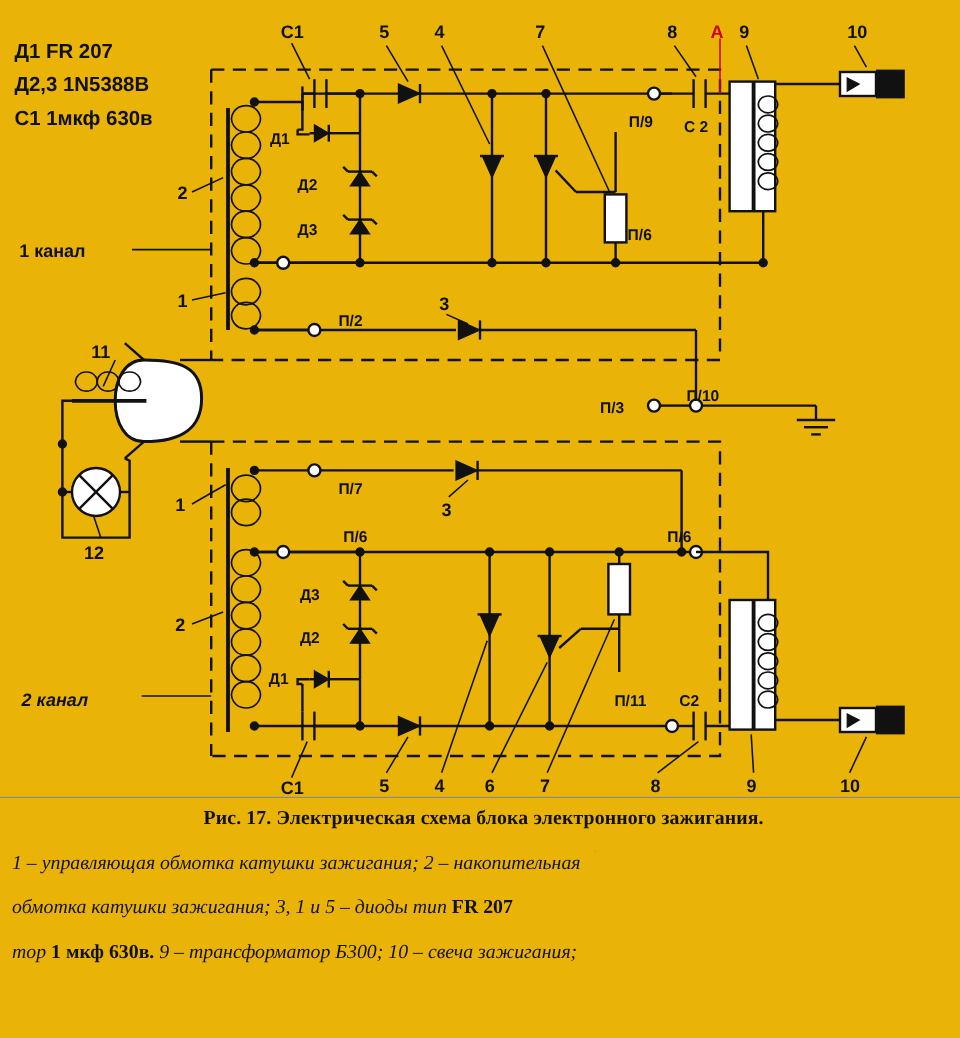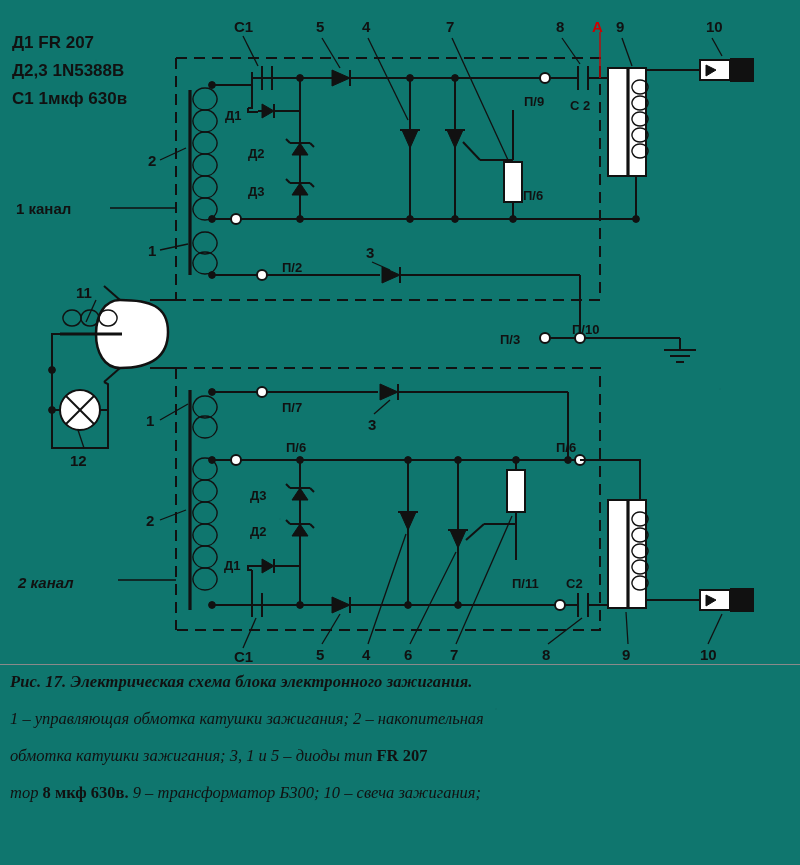--- a/index.html
+++ b/index.html
@@ -11,21 +11,21 @@
     width: 800px;
     height: 865px;
     position: relative;
     font-family: "Liberation Serif", serif;
     overflow: hidden;
   }
   #sheet {
     position: absolute;
     left: 0; top: 0;
     width: 800px; height: 865px;
-    background: #0f766e;
+    background: #eab308;
   }
   
   #sheet::before {
     content: "";
     position: absolute;
     left: 0; top: 0; right: 0; bottom: 0;
     background-image:
       radial-gradient(circle at 12% 7%, rgba(0,0,0,0.05) 0 1px, transparent 1.2px),
       radial-gradient(circle at 78% 18%, rgba(0,0,0,0.04) 0 1px, transparent 1.2px),
       radial-gradient(circle at 35% 60%, rgba(0,0,0,0.035) 0 1px, transparent 1.2px),
@@ -70,26 +70,26 @@
     font-weight: bold;
   }
   .caption-box {
     position: absolute;
     left: 10px;
     top: 672px;
     width: 786px;
   }
   .cap-title {
     font-family: "Liberation Serif", serif;
-    font-style: italic;
     font-weight: bold;
     font-size: 16.5px;
     color: #111;
     margin: 0 0 6px 0;
     letter-spacing: 0.1px;
+    text-align: center;
   }
   .cap-line {
     font-family: "Liberation Serif", serif;
     font-style: italic;
     font-size: 16.5px;
     color: #111;
     margin: 16px 0 4px 0;
     line-height: 1.28;
   }
   .cap-line b {
@@ -527,17 +527,17 @@
 
   <div class="caption-box">
     <p class="cap-title">Рис. 17. Электрическая схема блока электронного зажигания.</p>
     <p class="cap-line">
       <span>1 – управляющая обмотка катушки зажигания; 2 – накопительная</span>
     </p>
     <p class="cap-line">
       <span>обмотка катушки зажигания; 3, 1 и 5 – диоды тип </span><b>FR 207</b>
     </p>
     <p class="cap-line">
-      <span>тор </span><b>8 мкф 630в.</b><span>    9 – трансформатор Б300;   10 – свеча  зажигания;</span>
+      <span>тор </span><b>1 мкф 630в.</b><span>    9 – трансформатор Б300;   10 – свеча  зажигания;</span>
     </p>
   </div>
 
 </div>
 
 </body></html>

